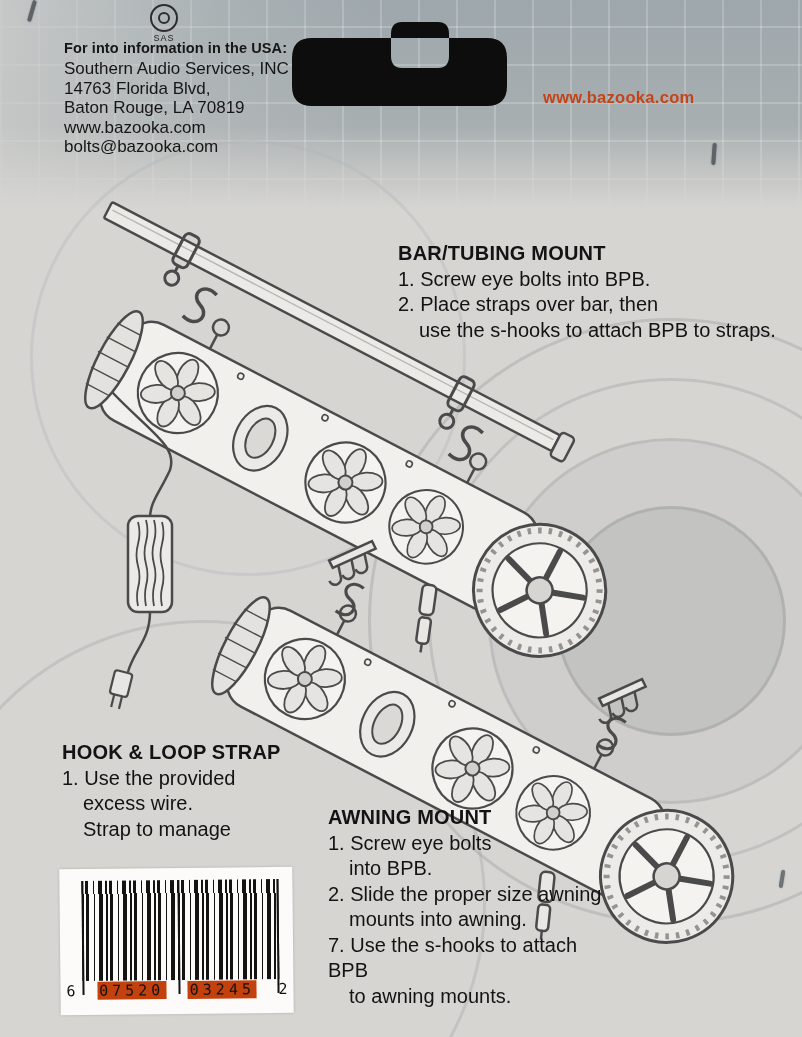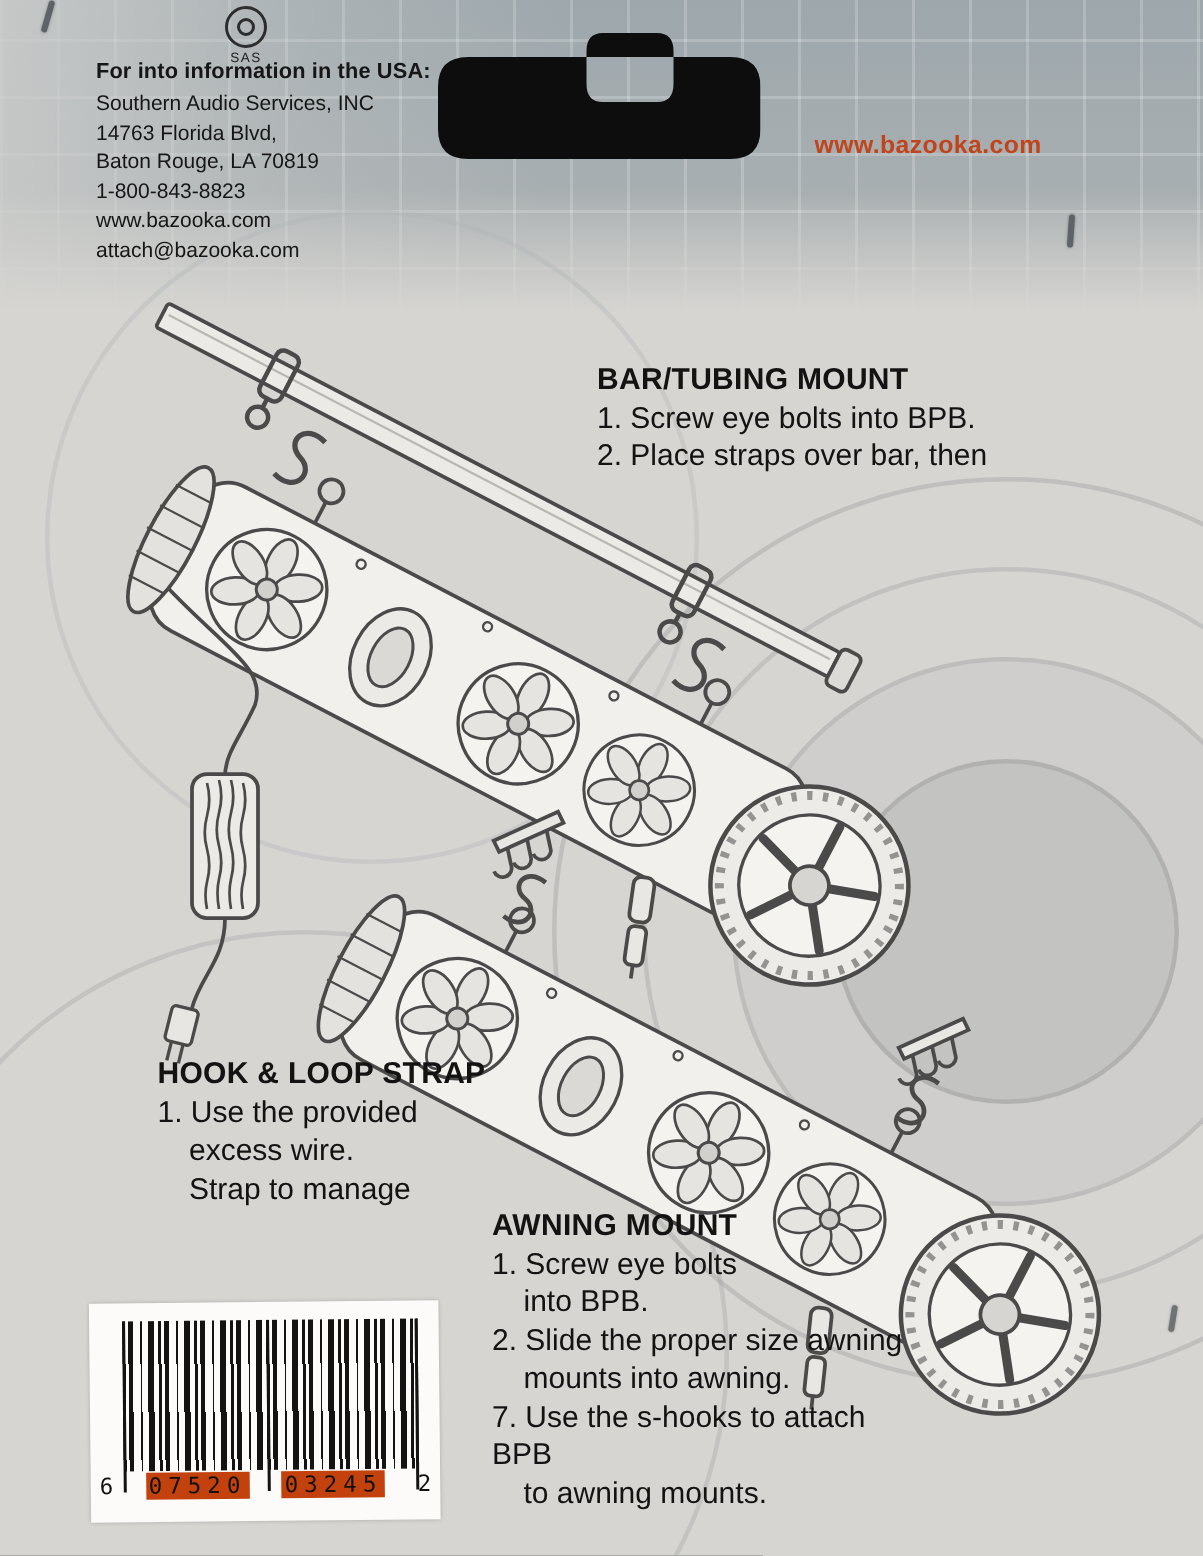--- a/index.html
+++ b/index.html
@@ -36,29 +36,29 @@
   .s2{left:712px;top:143px;height:22px;transform:rotate(4deg);}
   .s3{left:780px;top:870px;height:18px;transform:rotate(9deg);opacity:.85;}
   
   .sas{position:absolute;left:142px;top:4px;z-index:4;display:flex;flex-direction:column;align-items:center;width:44px;}
   .sas-circle{width:24px;height:24px;border:2px solid #2d2d2d;border-radius:50%;display:flex;align-items:center;justify-content:center;}
   .sas-dot{width:8px;height:8px;border:2px solid #2d2d2d;border-radius:50%;}
   .sas-text{font-size:9px;letter-spacing:1px;color:#222;margin-top:1px;}
   
   .contact{position:absolute;left:64px;top:40px;z-index:4;}
   .contact-heading{font-size:14.5px;font-weight:700;letter-spacing:.1px;margin-bottom:3px;}
-  .contact-line{font-size:14px;line-height:19.5px;}
+  .contact-line{font-size:17px;line-height:19.5px;}
   
   .site-url{position:absolute;left:543px;top:88px;z-index:4;font-size:16.5px;font-weight:700;color:#c2441a;letter-spacing:.3px;}
   
   .instr{position:absolute;z-index:4;font-size:20px;line-height:25.5px;color:#131313;}
   .instr .title{font-weight:700;letter-spacing:.2px;}
   .instr .ind{padding-left:21px;}
   .bar-block{left:398px;top:241px;width:398px;}
-  .hook-block{left:62px;top:704px;width:240px;margin-left:43px;}
+  .hook-block{left:62px;top:740px;width:240px;}
   .awning-block{left:328px;top:805px;width:290px;}
   
   .barcode{position:absolute;left:60px;top:868px;width:233px;height:146px;background:#fcfbf9;z-index:3;transform:rotate(-0.6deg);box-shadow:0 0 3px rgba(0,0,0,.2);}
   .bars{position:absolute;left:22px;right:14px;top:12px;height:100px;
     background:repeating-linear-gradient(90deg,#131313 0 2px,transparent 2px 4px,#131313 4px 7px,transparent 7px 12px,#131313 12px 13px,transparent 13px 17px,#131313 17px 21px,transparent 21px 24px);}
   .guard{position:absolute;top:12px;width:2px;height:114px;background:#131313;}
   .g1{left:22px;} .g2{left:118px;} .g3{right:14px;}
   .digits{position:absolute;left:6px;right:6px;top:113px;display:flex;justify-content:space-between;align-items:flex-end;
     font-family:"DejaVu Sans Mono",monospace;font-size:15px;color:#111;background:transparent;}
   .digits .grp{letter-spacing:4px;background:#c2410c;padding:0 2px;}
@@ -224,31 +224,31 @@
       <div class="sas-dot"></div>
     </div>
     <div class="sas-text">SAS</div>
   </div>
 
   <div class="contact">
     <div class="contact-heading">For into information in the USA:</div>
     <div class="contact-line">Southern Audio Services, INC</div>
     <div class="contact-line">14763 Florida Blvd,</div>
     <div class="contact-line">Baton Rouge, LA 70819</div>
-    <div class="contact-line">1-800-843-8823</div>
     <div class="contact-line">www.bazooka.com</div>
-    <div class="contact-line">attach@bazooka.com</div>
+    <div class="contact-line">bolts@bazooka.com</div>
   </div>
 
   <div class="site-url">www.bazooka.com</div>
 
   <div class="instr bar-block">
     <div class="title">BAR/TUBING MOUNT</div>
     <div class="line">1.  Screw eye bolts into BPB.</div>
     <div class="line">2. Place straps over bar, then</div>
+    <div class="line ind">use the  s-hooks to attach BPB to straps.</div>
   </div>
 
   <div class="instr hook-block">
     <div class="title">HOOK &amp; LOOP STRAP</div>
     <div class="line">1.  Use the provided</div>
     <div class="line ind">excess wire.</div>
     <div class="line ind">Strap to manage</div>
   </div>
 
   <div class="instr awning-block">

